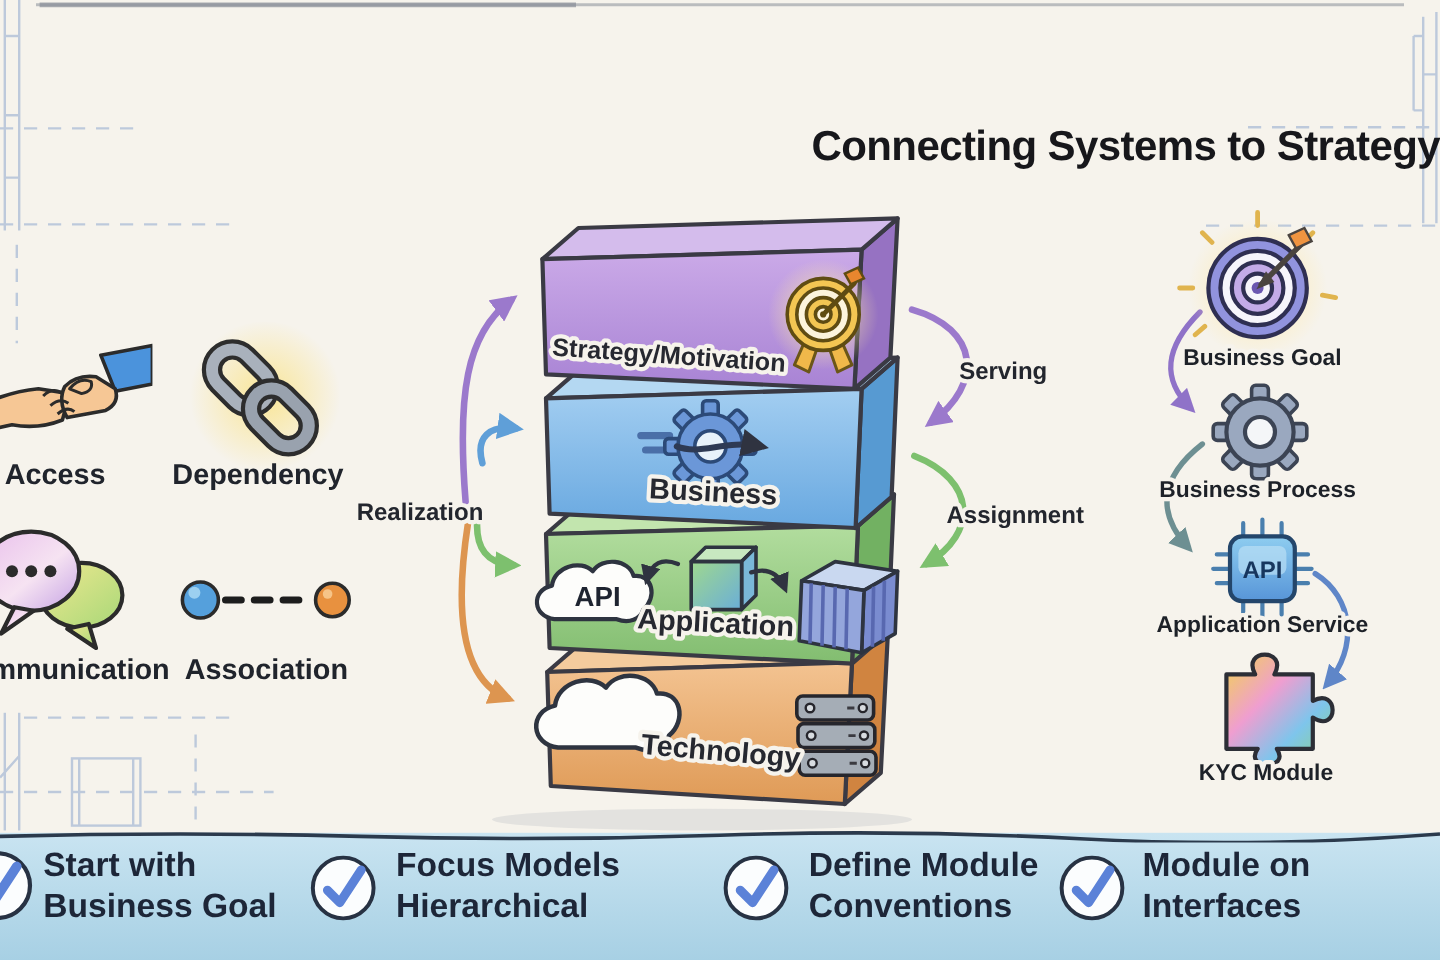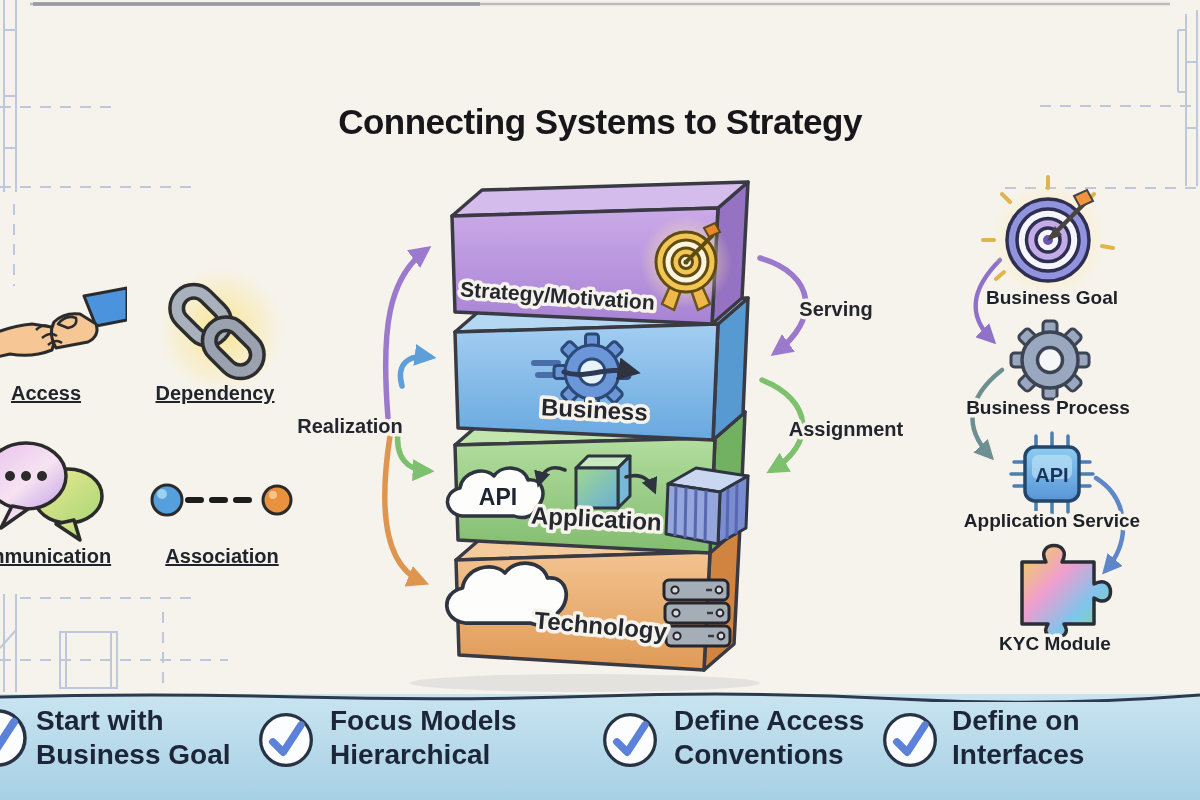--- a/index.html
+++ b/index.html
@@ -1,23 +1,23 @@
 <!DOCTYPE html>
 <html><head>
 <meta charset="utf-8">
 <style>
   html,body{margin:0;padding:0;}
   .canvas{position:relative;width:1200px;height:800px;background:#f6f3ec;overflow:hidden;
           font-family:"Liberation Sans",sans-serif;}
   .abs{position:absolute;}
   .title{left:0;right:0;top:30px;text-align:center;font-size:55px;font-weight:800;
          letter-spacing:-1px;color:#181818;}
-  .subtitle{left:0;right:0;top:102px;text-align:center;font-size:35px;font-weight:800;
+  .subtitle{left:0;right:0;top:102px;text-align:right;font-size:35px;font-weight:800;
             letter-spacing:-0.5px;color:#17171b;}
-  .cap{font-size:20px;font-weight:bold;color:#20242c;white-space:nowrap;text-decoration:underline;}
+  .cap{font-size:24px;font-weight:bold;color:#20242c;white-space:nowrap;}
   .cap.centered{transform:translateX(-50%);}
   .glow{width:130px;height:124px;border-radius:50%;
         background:radial-gradient(circle,rgba(250,228,140,.9),rgba(250,228,140,0) 70%);}
   svg text{font-family:"Liberation Sans",sans-serif;font-weight:bold;}
   .halo{paint-order:stroke;stroke:#f6f3ec;stroke-width:7px;stroke-linejoin:round;}
   .footer{left:0;top:694px;width:1200px;height:106px;
           background:linear-gradient(180deg,#c9e4f1,#a7d0e4);}
   .footer .wave{position:absolute;left:0;top:-2px;}
   .check-item-text{position:absolute;font-size:28px;line-height:34px;font-weight:800;
                    color:#1d2638;white-space:nowrap;}
@@ -380,27 +380,27 @@
     <div class="check-item-text" style="left:330px;top:10px">
       <div>Focus Models</div>
       <div>Hierarchical</div>
     </div>
 
     <svg class="abs" style="left:600px;top:16px" width="60" height="60" viewBox="0 0 64 64">
       <circle cx="32" cy="32" r="27" fill="#fbfdfe" stroke="#273243" stroke-width="3.5"></circle>
       <path d="M18,34 L29,45 L48,16" fill="none" stroke="#5b82d8" stroke-width="8" stroke-linecap="round" stroke-linejoin="round"></path>
     </svg>
     <div class="check-item-text" style="left:674px;top:10px">
-      <div>Define Access</div>
+      <div>Define Module</div>
       <div>Conventions</div>
     </div>
 
     <svg class="abs" style="left:880px;top:16px" width="60" height="60" viewBox="0 0 64 64">
       <circle cx="32" cy="32" r="27" fill="#fbfdfe" stroke="#273243" stroke-width="3.5"></circle>
       <path d="M18,34 L29,45 L48,16" fill="none" stroke="#5b82d8" stroke-width="8" stroke-linecap="round" stroke-linejoin="round"></path>
     </svg>
     <div class="check-item-text" style="left:952px;top:10px">
-      <div>Define on</div>
+      <div>Module on</div>
       <div>Interfaces</div>
     </div>
   </div>
 
 </div>
 
 </body></html>

